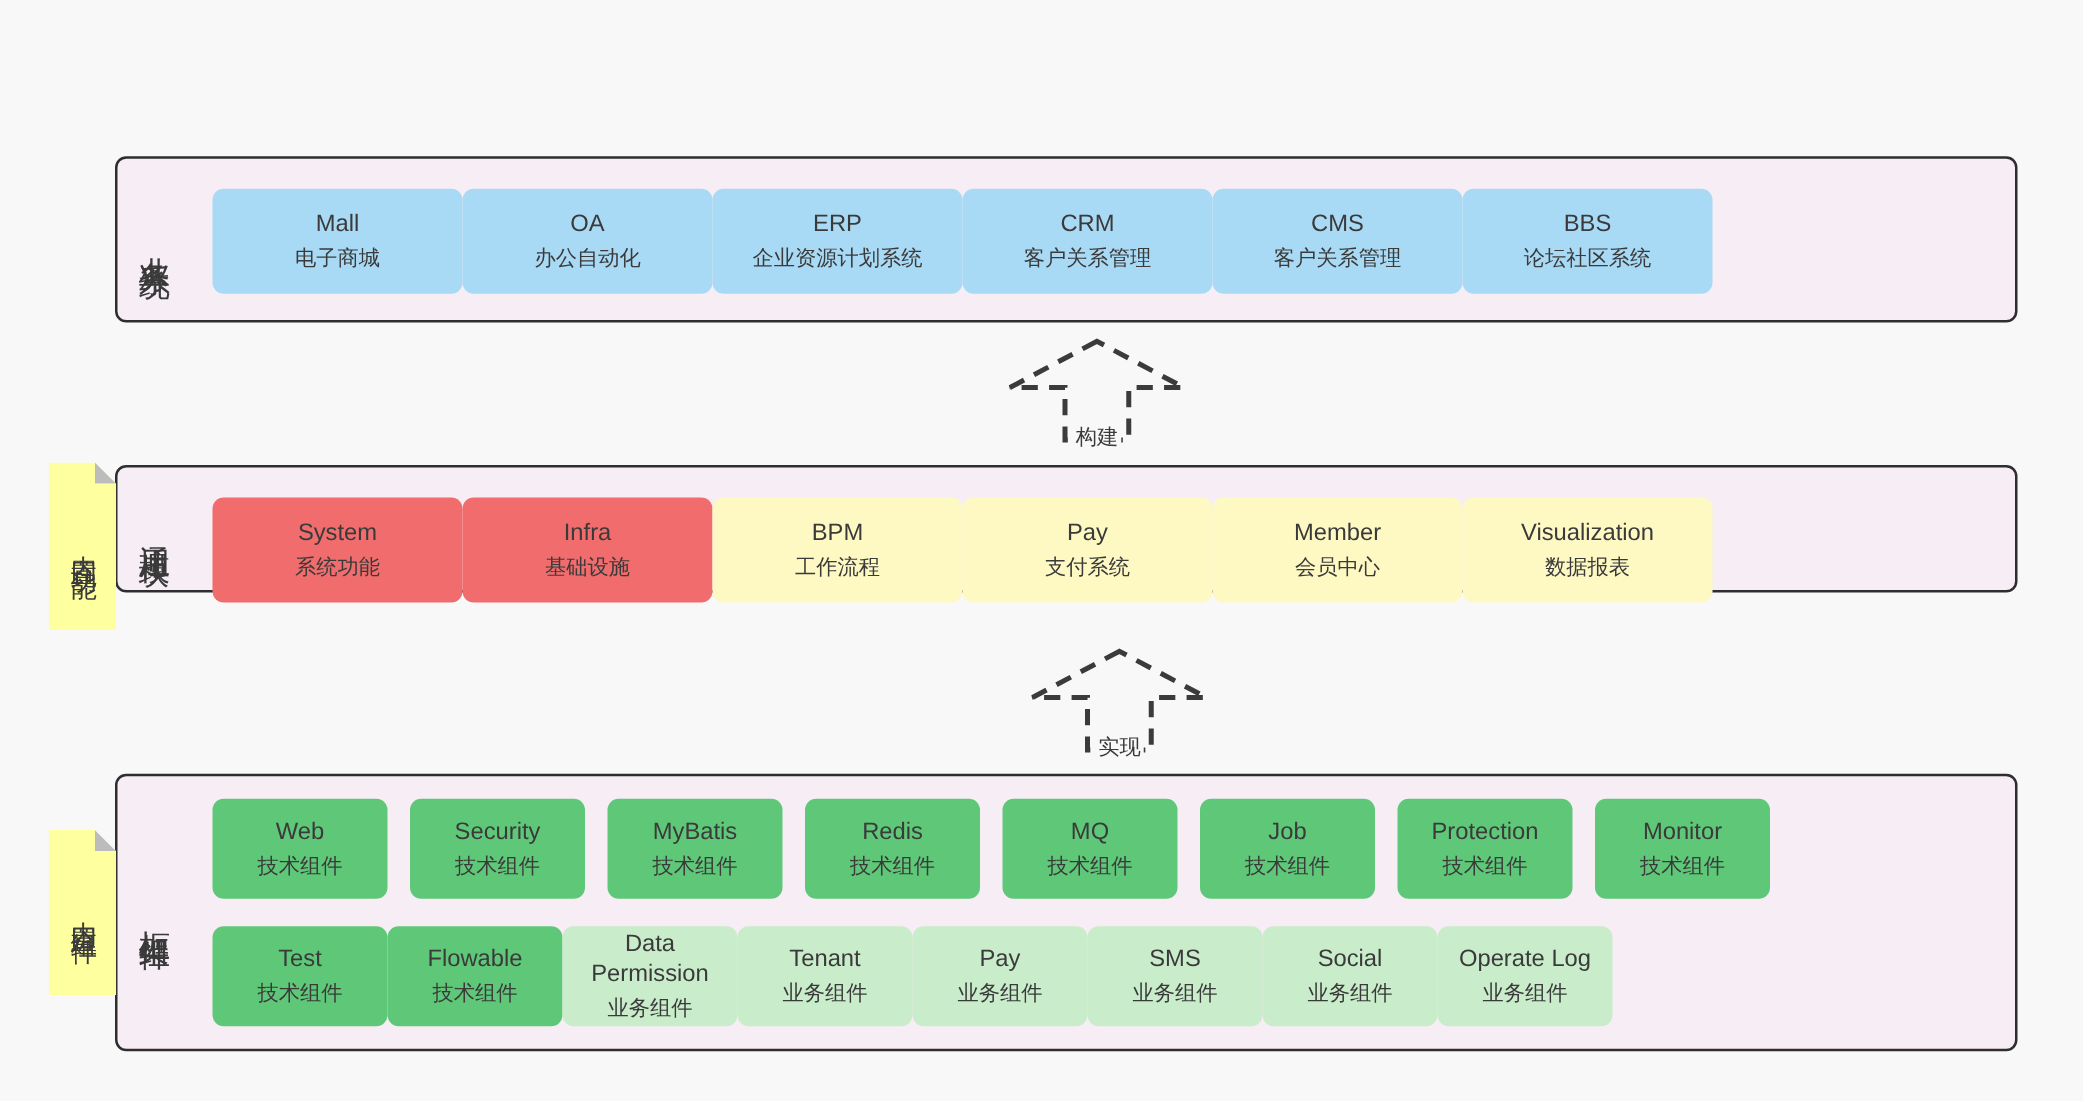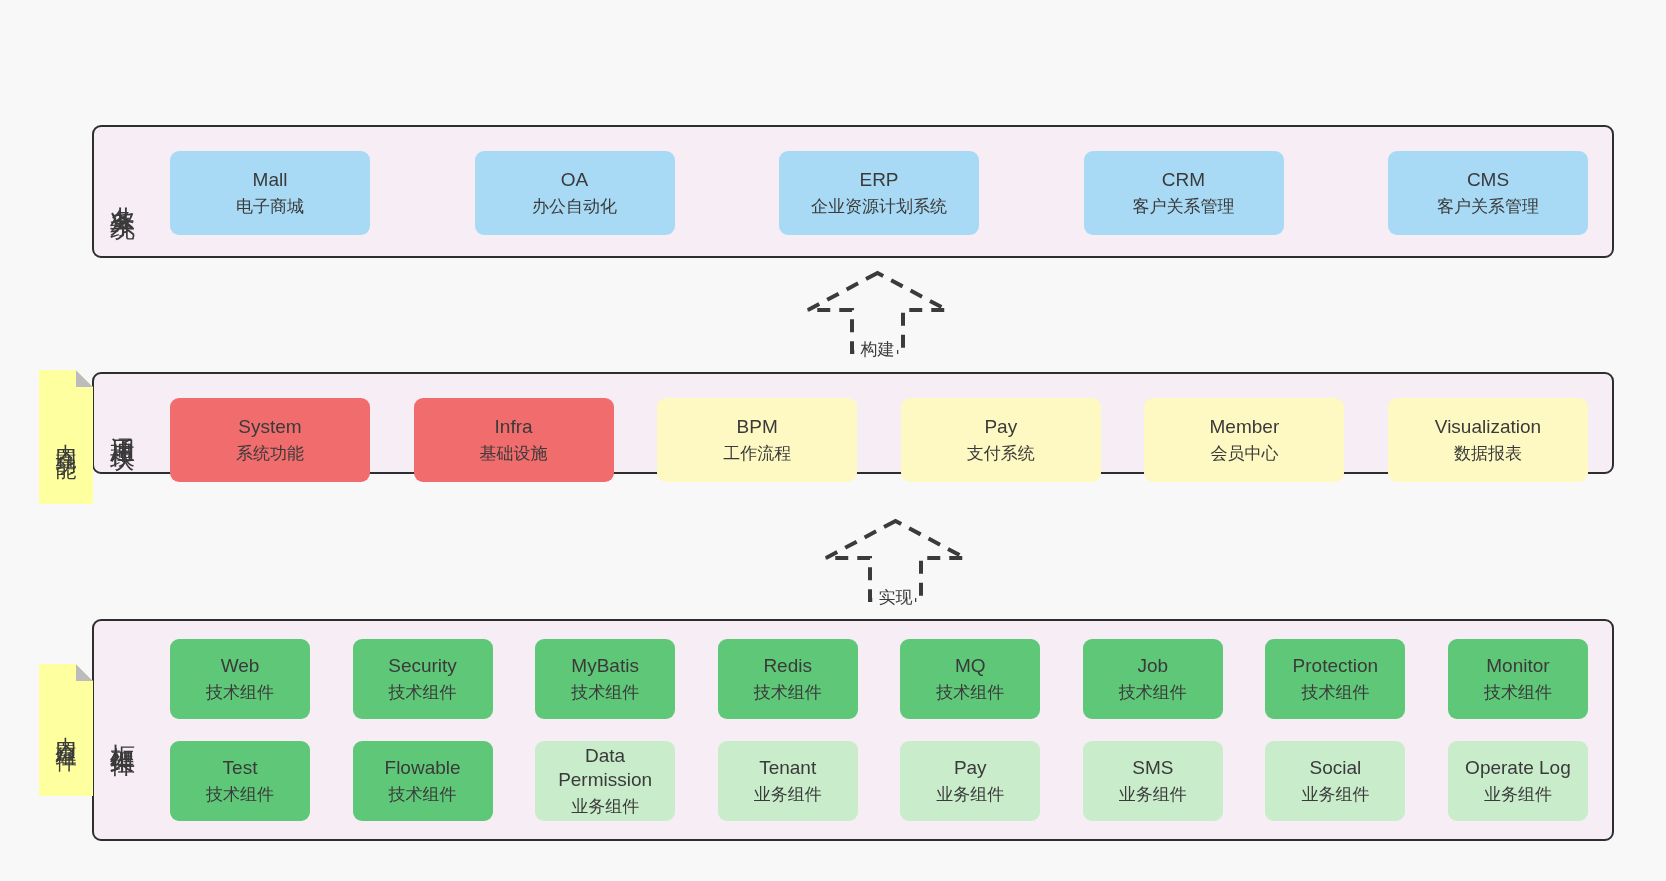--- a/index.html
+++ b/index.html
@@ -14,21 +14,21 @@
     background:#f7edf5;border:2px solid #2e2e2e;border-radius:9px;
   }
   #band1{top:125px;height:133px;}
   #band2{top:372px;height:102px;}
   #band3{top:619px;height:222px;}
   .vlabel{
     position:absolute;left:13px;top:50%;transform:translateY(-50%);
     writing-mode:vertical-rl;text-orientation:upright;
     font-size:25px;letter-spacing:3px;color:#3a3a3a;white-space:nowrap;
   }
-  .row{position:absolute;left:64px;right:24px;display:flex;justify-content:space-between;padding-left:12px;}
+  .row{position:absolute;left:64px;right:24px;display:flex;padding-left:12px;}
   #band1 .row,#band2 .row{top:24px;}
   #band3 .r1{top:18px;gap:18px;}
   #band3 .r2{top:120px;}
   .box{
     box-sizing:border-box;border-radius:9px;
     display:flex;flex-direction:column;justify-content:center;align-items:center;
     text-align:center;line-height:1.3;
   }
   .w6{width:200px;height:84px;}
   .w8{width:140px;height:80px;padding:0 7px;}
@@ -84,20 +84,24 @@
         <span class="zh">企业资源计划系统</span>
       </div>
       <div class="box w6 blue">
         <span class="en">CRM</span>
         <span class="zh">客户关系管理</span>
       </div>
       <div class="box w6 blue">
         <span class="en">CMS</span>
         <span class="zh">客户关系管理</span>
       </div>
+      <div class="box w6 blue">
+        <span class="en">BBS</span>
+        <span class="zh">论坛社区系统</span>
+      </div>
     </div>
   </div>
 
   <div class="arrow" id="arrow1">
     <svg width="145" height="85" viewBox="0 0 145 85">
       <path d="M72.5 3 L3 40 L47 40 L47 82 L98 82 L98 40 L142 40 Z" fill="none" stroke="#3b3b3b" stroke-width="4" stroke-dasharray="13 9"></path>
     </svg>
     <span class="alabel">构建</span>
   </div>
 

